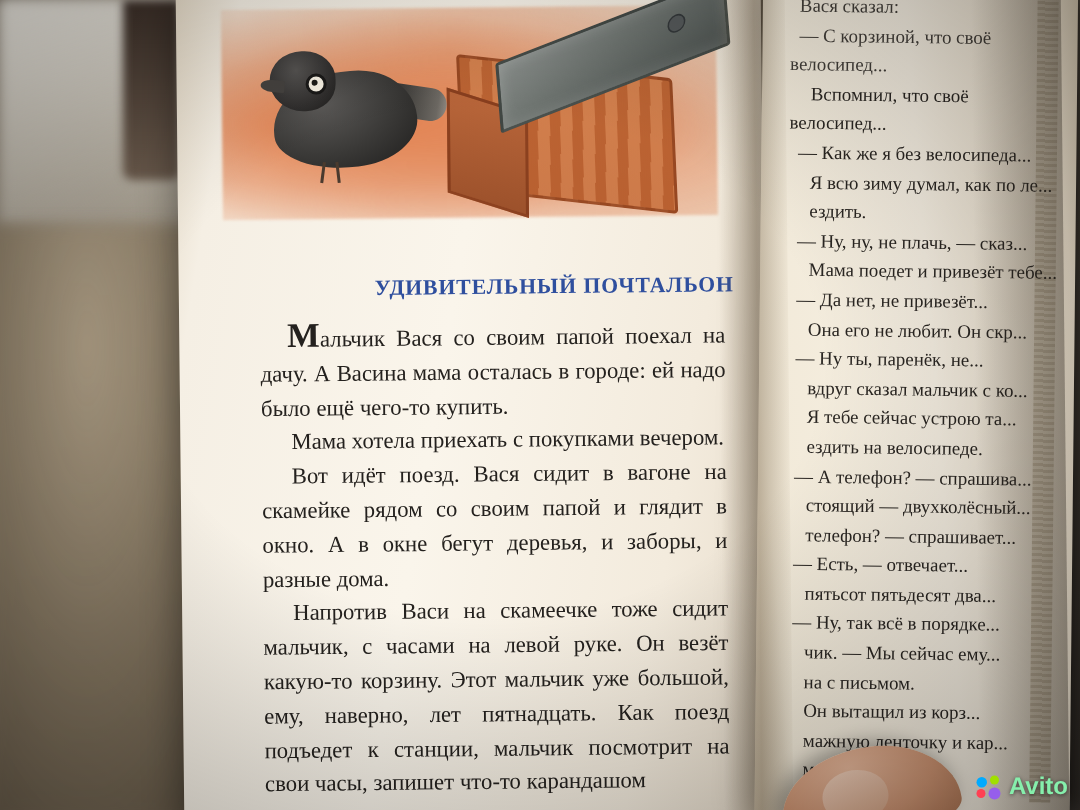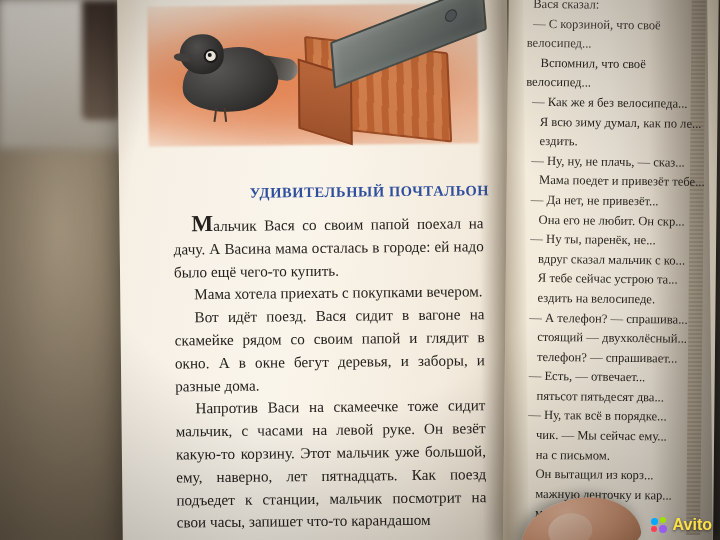--- a/index.html
+++ b/index.html
@@ -273,21 +273,21 @@
     opacity: 0.85;
   }
 
   
   .watermark {
     position: absolute;
     right: 8px; bottom: 6px;
     display: flex;
     align-items: center;
     gap: 5px;
-    color: #fde047;
+    color: #86efac;
     font-family: "Liberation Sans", sans-serif;
     font-size: 16px;
     font-weight: bold;
     text-shadow: 0 1px 3px rgba(0,0,0,0.6);
   }
   .wm-dots {
     position: relative;
     width: 17px; height: 17px;
   }
   .wm-dots span {

